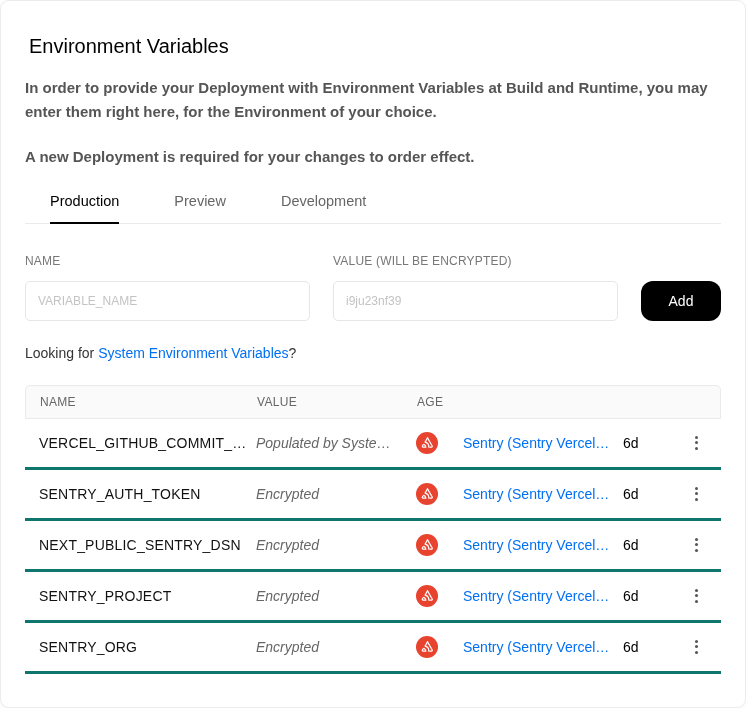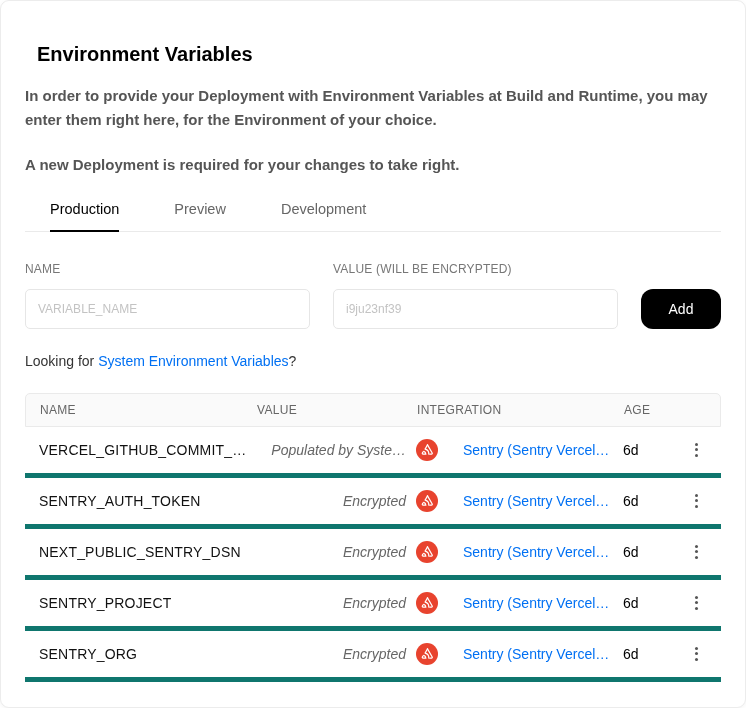--- a/index.html
+++ b/index.html
@@ -5,21 +5,21 @@
   html,body { margin:0; padding:0; background:#fff; }
   body { font-family:"Liberation Sans","DejaVu Sans",sans-serif; -webkit-font-smoothing:antialiased; }
 
   .card {
     width:746px; height:708px; box-sizing:border-box;
     background:#fff; border:1px solid #ececec; border-radius:9px;
     box-shadow:0 1px 4px rgba(0,0,0,.05);
     padding:30px 24px 0; overflow:hidden;
   }
 
-  .page-title { margin:12px; font-size:20px; font-weight:700; color:#000; }
+  .page-title { margin:4px; font-size:20px; font-weight:400; color:#000; }
 
   .desc { margin:18px 0 0; font-size:15px; line-height:1.62; color:#555; max-width:690px;font-weight:bold; }
   .desc + .desc { margin-top:20px; }
 
   .tabs { margin-top:24px; display:flex; gap:30px; border-bottom:1px solid #eaeaea; }
   .tab { padding:0 0 13px; font-size:14.5px; color:#666; cursor:pointer;margin-left:25px; }
   .tab.active { color:#000; font-weight:500; border-bottom:2px solid var(--tab-active-underline,#000); margin-bottom:-1px; }
 
   .form { margin-top:30px; display:grid; grid-template-columns:1fr 1fr 80px; column-gap:23px; align-items:end; }
   .field label { display:block; font-size:12px; color:#777; margin-bottom:13px; letter-spacing:.2px; }
@@ -41,25 +41,25 @@
   .table { margin-top:24px; }
   .thead {
     display:grid; grid-template-columns:217px 160px 207px 62px 1fr;
     height:34px; align-items:center; padding:0 14px; box-sizing:border-box;
     background:#fafafa; border:1px solid #eaeaea; border-radius:5px 5px 0 0;
     font-size:12px; color:#666; letter-spacing:.3px;
   }
   .trow {
     display:grid; grid-template-columns:217px 160px 207px 62px 1fr;
     height:51px; align-items:center; padding:0 14px; box-sizing:border-box;
-    border-bottom:5px solid #0f766e; font-size:14px;
+    border-bottom:3px solid #0f766e; font-size:14px;
   }
   .cell { min-width:0; }
   .cell.name  { color:#111; white-space:nowrap; overflow:hidden; letter-spacing:.2px; padding-right:10px; }
-  .cell.value { color:#666; font-style:italic; white-space:nowrap; overflow:hidden; padding-right:10px;text-align:right; }
+  .cell.value { color:#666; font-style:italic; white-space:nowrap; overflow:hidden; padding-right:10px; }
   .cell.integration { display:flex; align-items:center; gap:25px; padding-right:10px; }
   .int-link { color:var(--link-blue,#0070f3); white-space:nowrap; overflow:hidden; text-decoration:none; cursor:pointer; flex:1 1 auto; min-width:0; }
   .cell.age { color:#000000; }
   .cell.actions { display:flex; justify-content:center; }
 
   .sentry-badge {
     width:22px; height:22px; border-radius:50%; flex:none;
     background:var(--sentry-red,#e8432e);
     display:flex; align-items:center; justify-content:center;
   }
@@ -67,21 +67,21 @@
   .kebab i { width:3px; height:3px; background:#555; border-radius:50%; display:block; }
 </style>
 </head>
 <body>
 
 <div class="card">
 
   <h1 class="page-title">Environment Variables</h1>
 
   <p class="desc">In order to provide your Deployment with Environment Variables at Build and Runtime, you may enter them right here, for the Environment of your choice.</p>
-  <p class="desc">A new Deployment is required for your changes to take right.</p>
+  <p class="desc">A new Deployment is required for your changes to order effect.</p>
 
   <div class="tabs">
     <div class="tab active">Production</div>
     <div class="tab">Preview</div>
     <div class="tab">Development</div>
   </div>
 
   <div class="form">
     <div class="field">
       <label>NAME</label>
@@ -96,21 +96,20 @@
     </div>
   </div>
 
   <p class="lookup"><span>Looking for </span><a class="link">System Environment Variables</a><span>?</span></p>
 
   <div class="table">
 
     <div class="thead">
       <div class="cell">NAME</div>
       <div class="cell">VALUE</div>
-      <div class="cell">INTEGRATION</div>
       <div class="cell">AGE</div>
       <div class="cell"></div>
     </div>
 
     <div class="trow">
       <div class="cell name">VERCEL_GITHUB_COMMIT_…</div>
       <div class="cell value">Populated by Syste…</div>
       <div class="cell integration">
         <span class="sentry-badge">
             <svg width="13" height="13" viewBox="0 0 32 32" fill="none" stroke="#fff" stroke-width="3" stroke-linecap="round">

